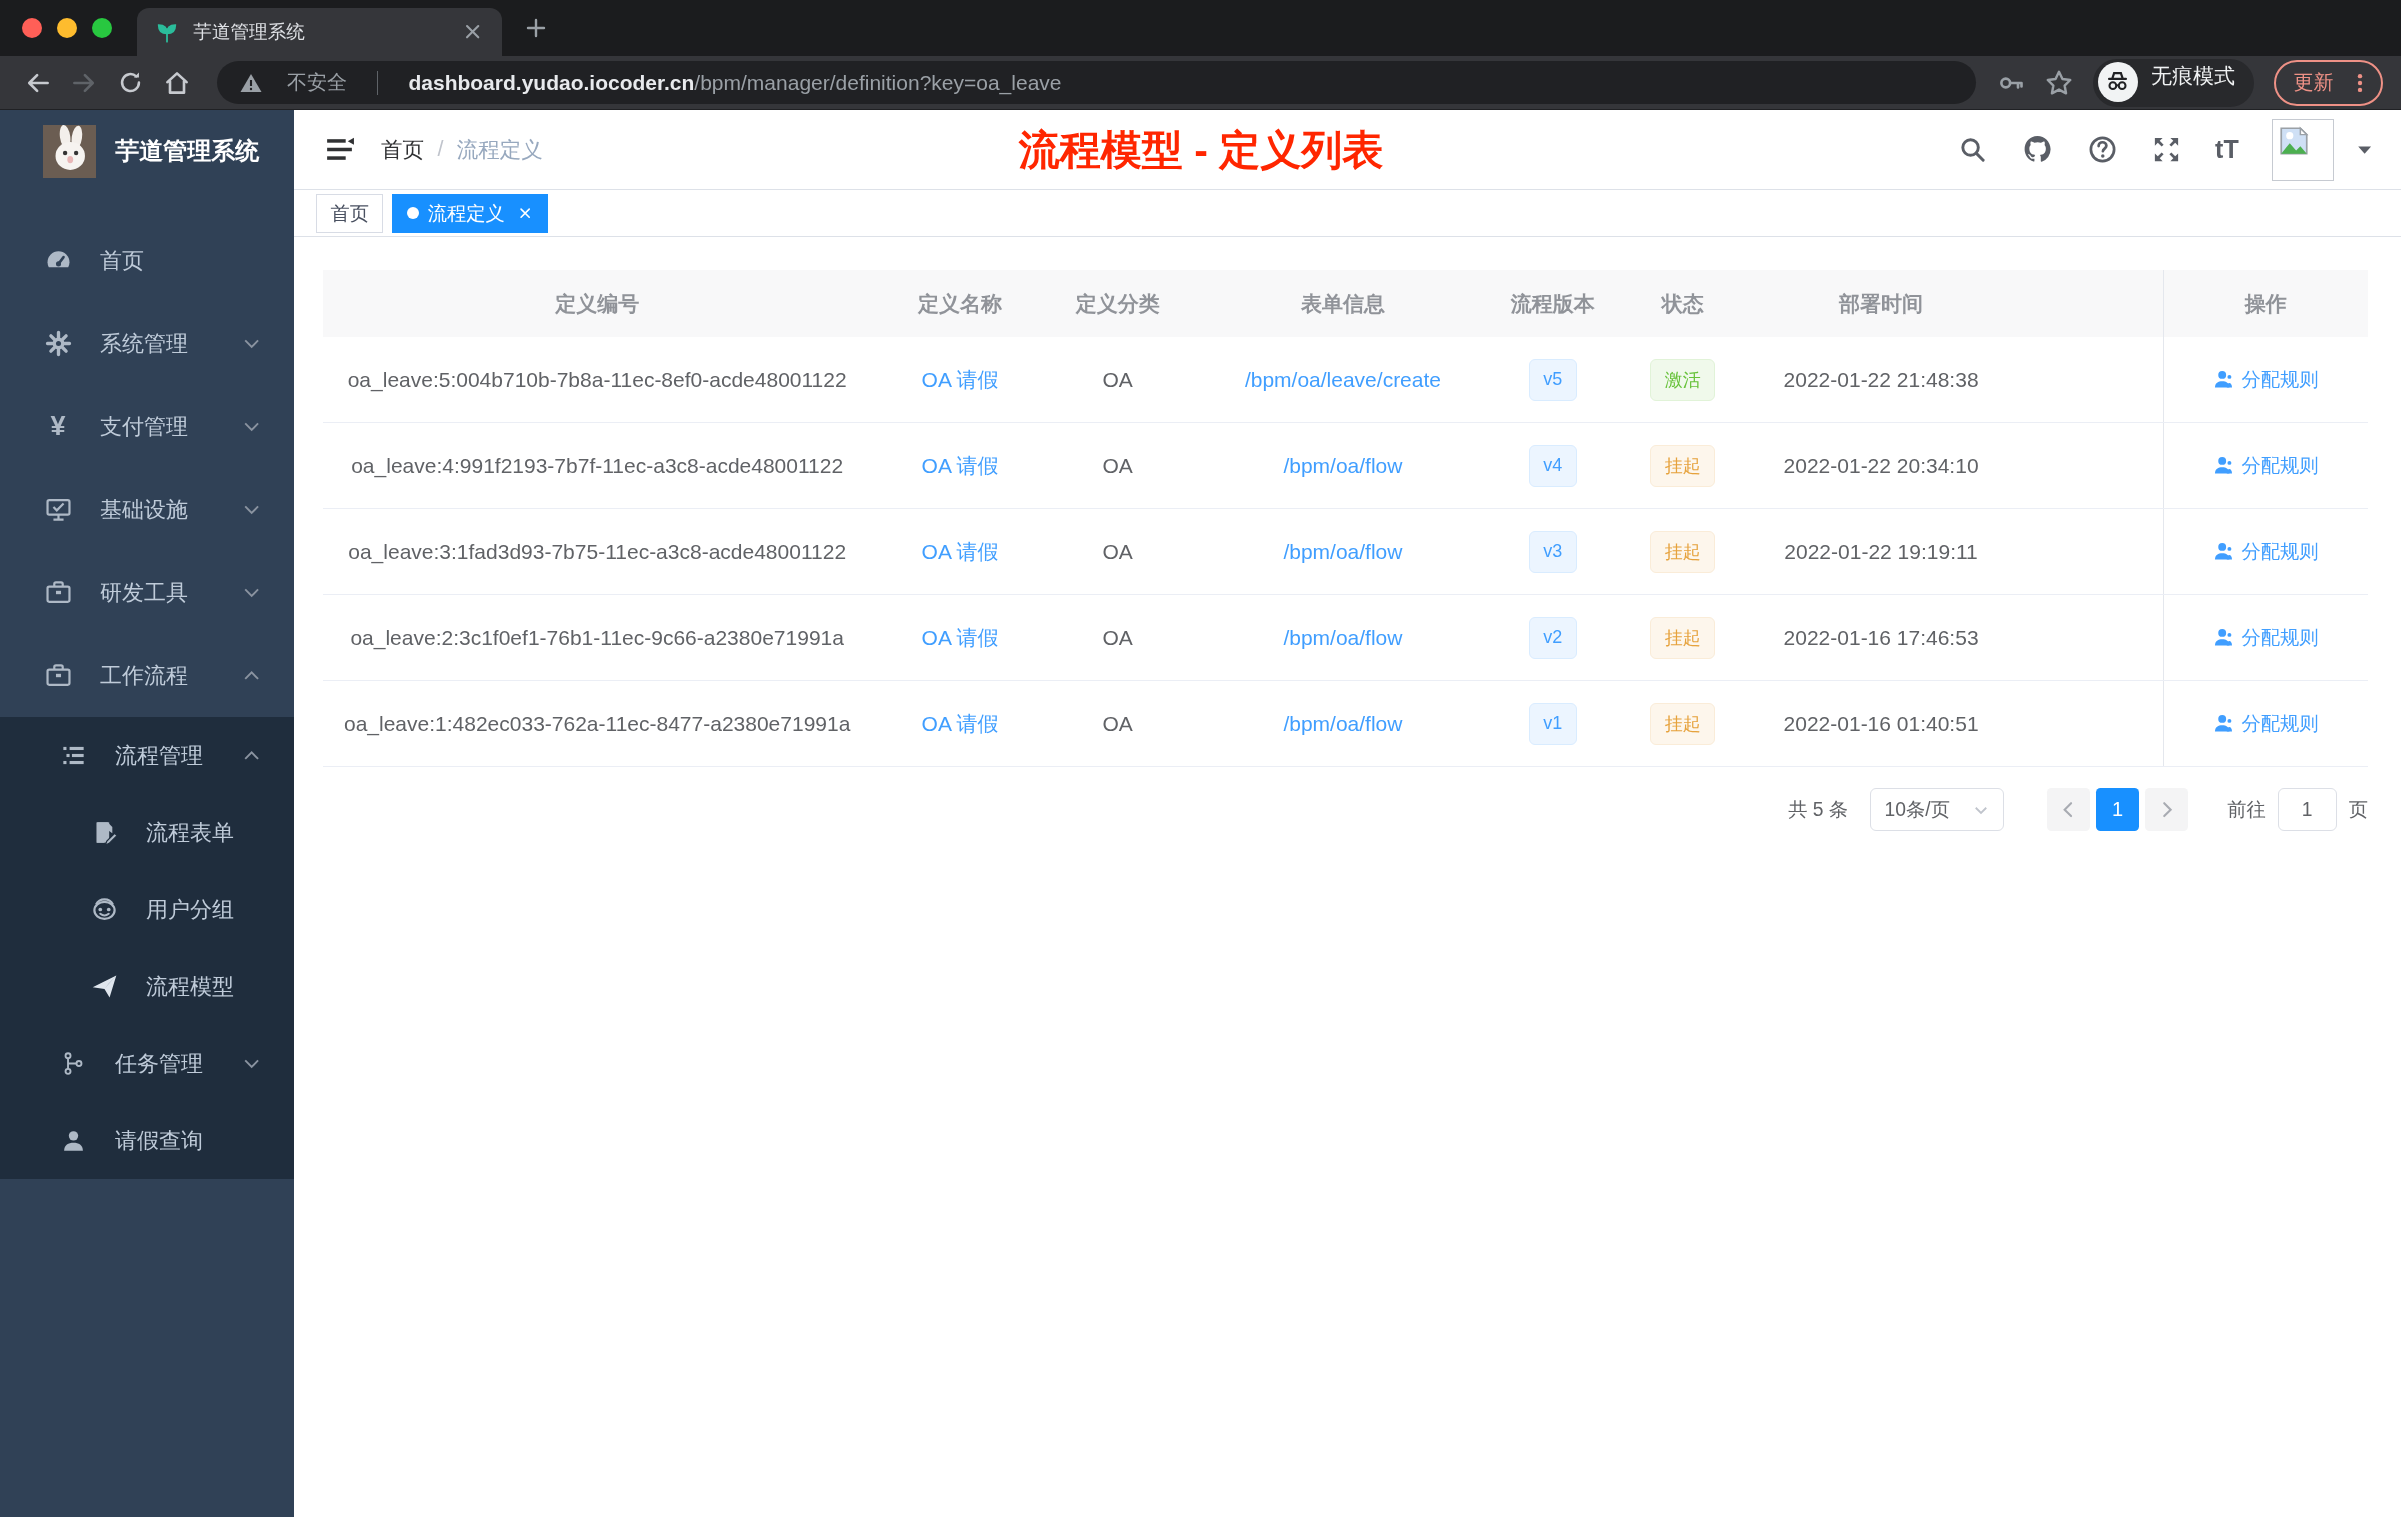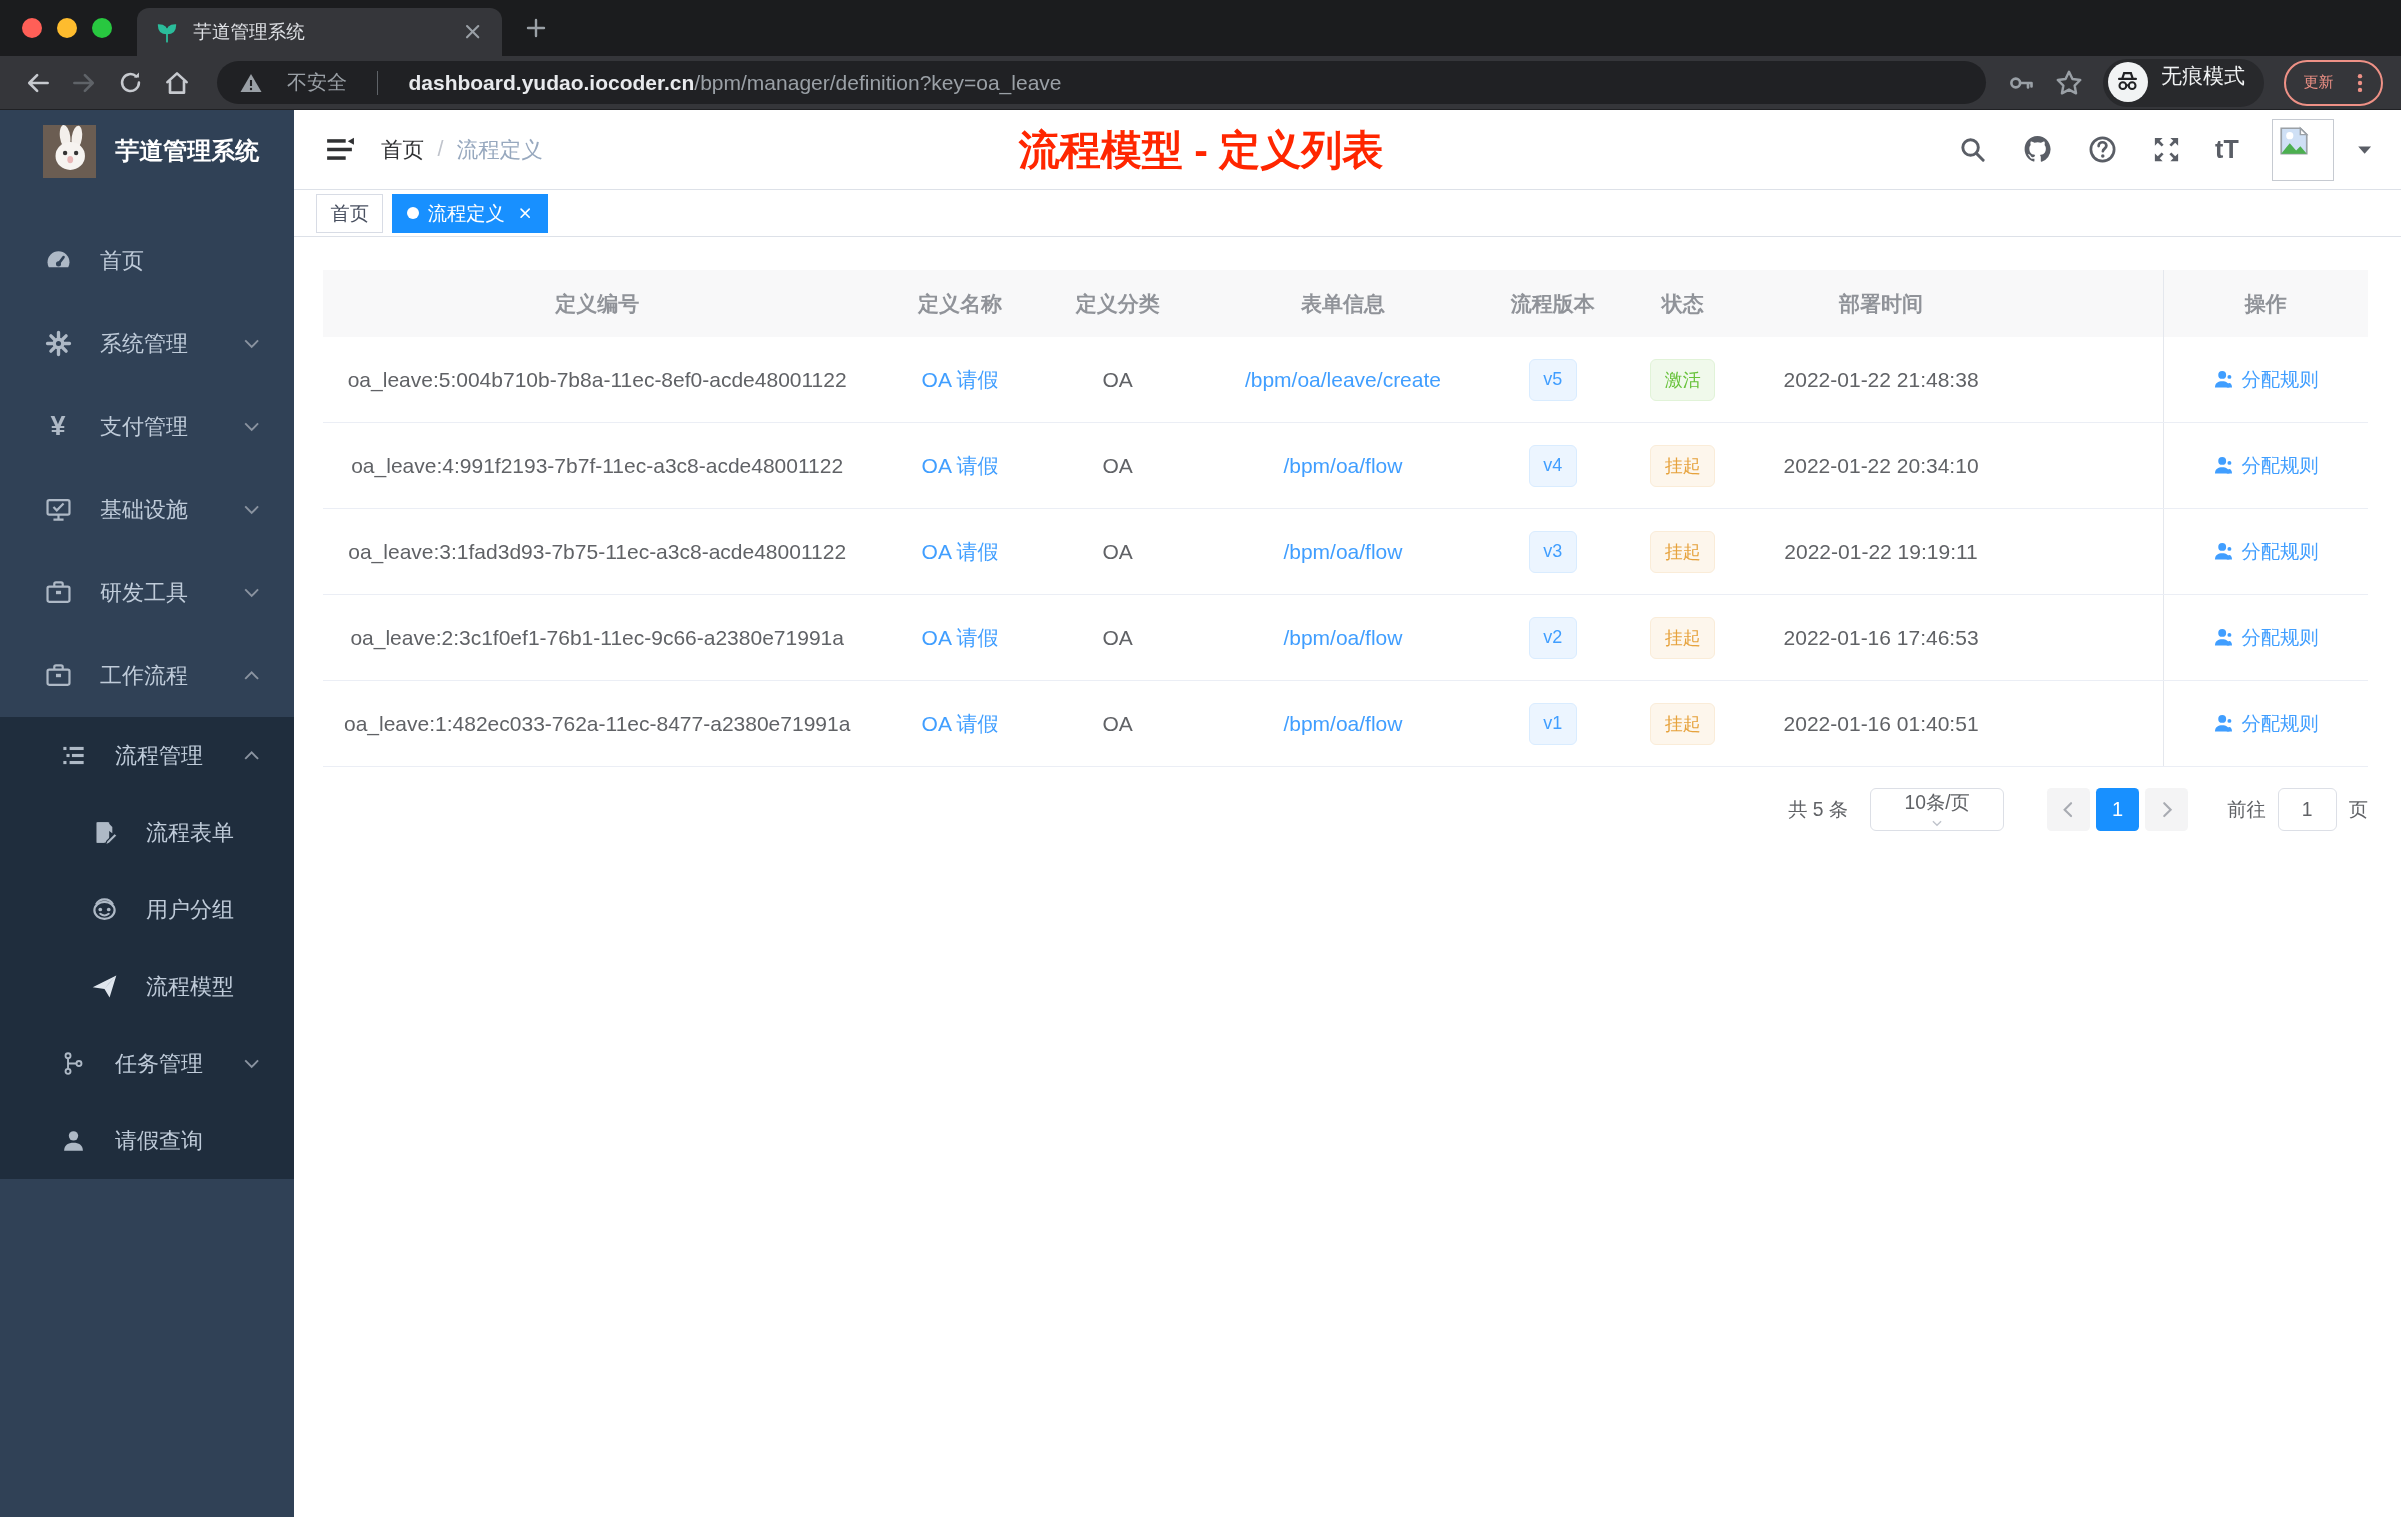--- a/index.html
+++ b/index.html
@@ -28,21 +28,21 @@
   .sec-label { color: #9aa0a6; font-size: 20px; }
   .divider-v { width: 1.5px; height: 24px; background: #5f6368; margin: 0 6px; }
   .url { font-size: 21px; white-space: nowrap; overflow: hidden; }
   .url .host { color: #e8eaed; font-weight: bold; }
   .url .path { color: #9aa0a6; }
   .chrome-right { display: flex; align-items: center; gap: 19.3px; }
   .incog { display: flex; gap: 13.4px; background: #28292c; border-radius: 25px; padding: 3px 19.3px 3px 4.5px; height: 48px; }
   .incog-circle { width: 40px; height: 40px; border-radius: 50%; background: #f1f3f4; display: flex; align-items: center; justify-content: center; }
   .incog-label { color: #f1f3f4; font-size: 21px; }
   .update-pill { display: flex; align-items: center; gap: 15px; border: 2.2px solid #ee9186; border-radius: 24px; height: 46px; padding: 0 10.4px 0 18px; }
-  .update-label { color: #ee9186; font-size: 15px; }
+  .update-label { color: #ee9186; font-size: 20px; }
 
   
   .app { display: flex; height: 1408px; }
   .sidebar { width: 294px; background: #304156; color: #bfcbd9; flex-shrink: 0; }
   .logo-row { height: 82px; display: flex; align-items: center; padding-left: 43px; gap: 19.3px; }
   .logo-img { width: 53px; height: 53px; flex-shrink: 0; }
   .logo-title { color: #fff; font-size: 24px; font-weight: bold; }
   .menu { margin-top: 27px; }
   .menu-item { height: 83px; display: flex; align-items: center; padding: 0 33px 0 43px; font-size: 22px; cursor: pointer; }
   .menu-item .mi-icon { width: 30px; margin-right: 27px; color: #aeb9c6; flex-shrink: 0; display:flex; justify-content:center; }
@@ -96,21 +96,21 @@
             border-radius: 6px; font-size: 18px; border: 1.5px solid; }
   .ver-tag { background: #ecf5ff; border-color: #d9ecff; color: #409eff; }
   .st-tag[data-type="success"] { background: #f0f9eb; border-color: #e1f3d8; color: #67c23a; }
   .st-tag[data-type="warning"] { background: #fdf6ec; border-color: #faecd8; color: #e6a23c; }
   .action-link { display: inline-flex; align-items: center; gap: 7.4px; color: #409eff; font-size: 19.3px; cursor: pointer; }
 
   
   .pagination { margin: 21px 33px 0 0; display: flex; align-items: center; justify-content: flex-end; }
   .pg-total { color: #606266; font-size: 19.3px; margin-right: 22px; }
   .pg-select { width: 134px; height: 43px; border: 1.5px solid #dcdfe6; border-radius: 6px; display: flex;
-               align-items: center; justify-content: space-between; padding: 0 13.4px; color: #606266; font-size: 19.3px; margin-right: 43px; background:#fff;flex-direction:column; }
+               align-items: center; justify-content: space-between; padding: 0 13.4px; color: #606266; font-size: 19.3px; margin-right: 43px; background:#fff; }
   .pg-btn { width: 43px; height: 43px; border-radius: 4.5px; display: flex; align-items: center; justify-content: center; }
   .pg-prev, .pg-next { background: #f4f4f5; color: #a8abb2; }
   .pg-page { background: #1890ff; color: #fff; font-size: 20px; margin: 0 6px; }
   .pg-goto { color: #606266; font-size: 19.3px; margin-left: 39px; }
   .pg-input { width: 59px; height: 43px; border: 1.5px solid #dcdfe6; border-radius: 6px; display: flex;
               align-items: center; justify-content: center; color: #606266; font-size: 19.3px; margin: 0 12px; background:#fff; }
   .pg-unit { color: #606266; font-size: 19.3px; }
 </style>
 </head>
 <body>

